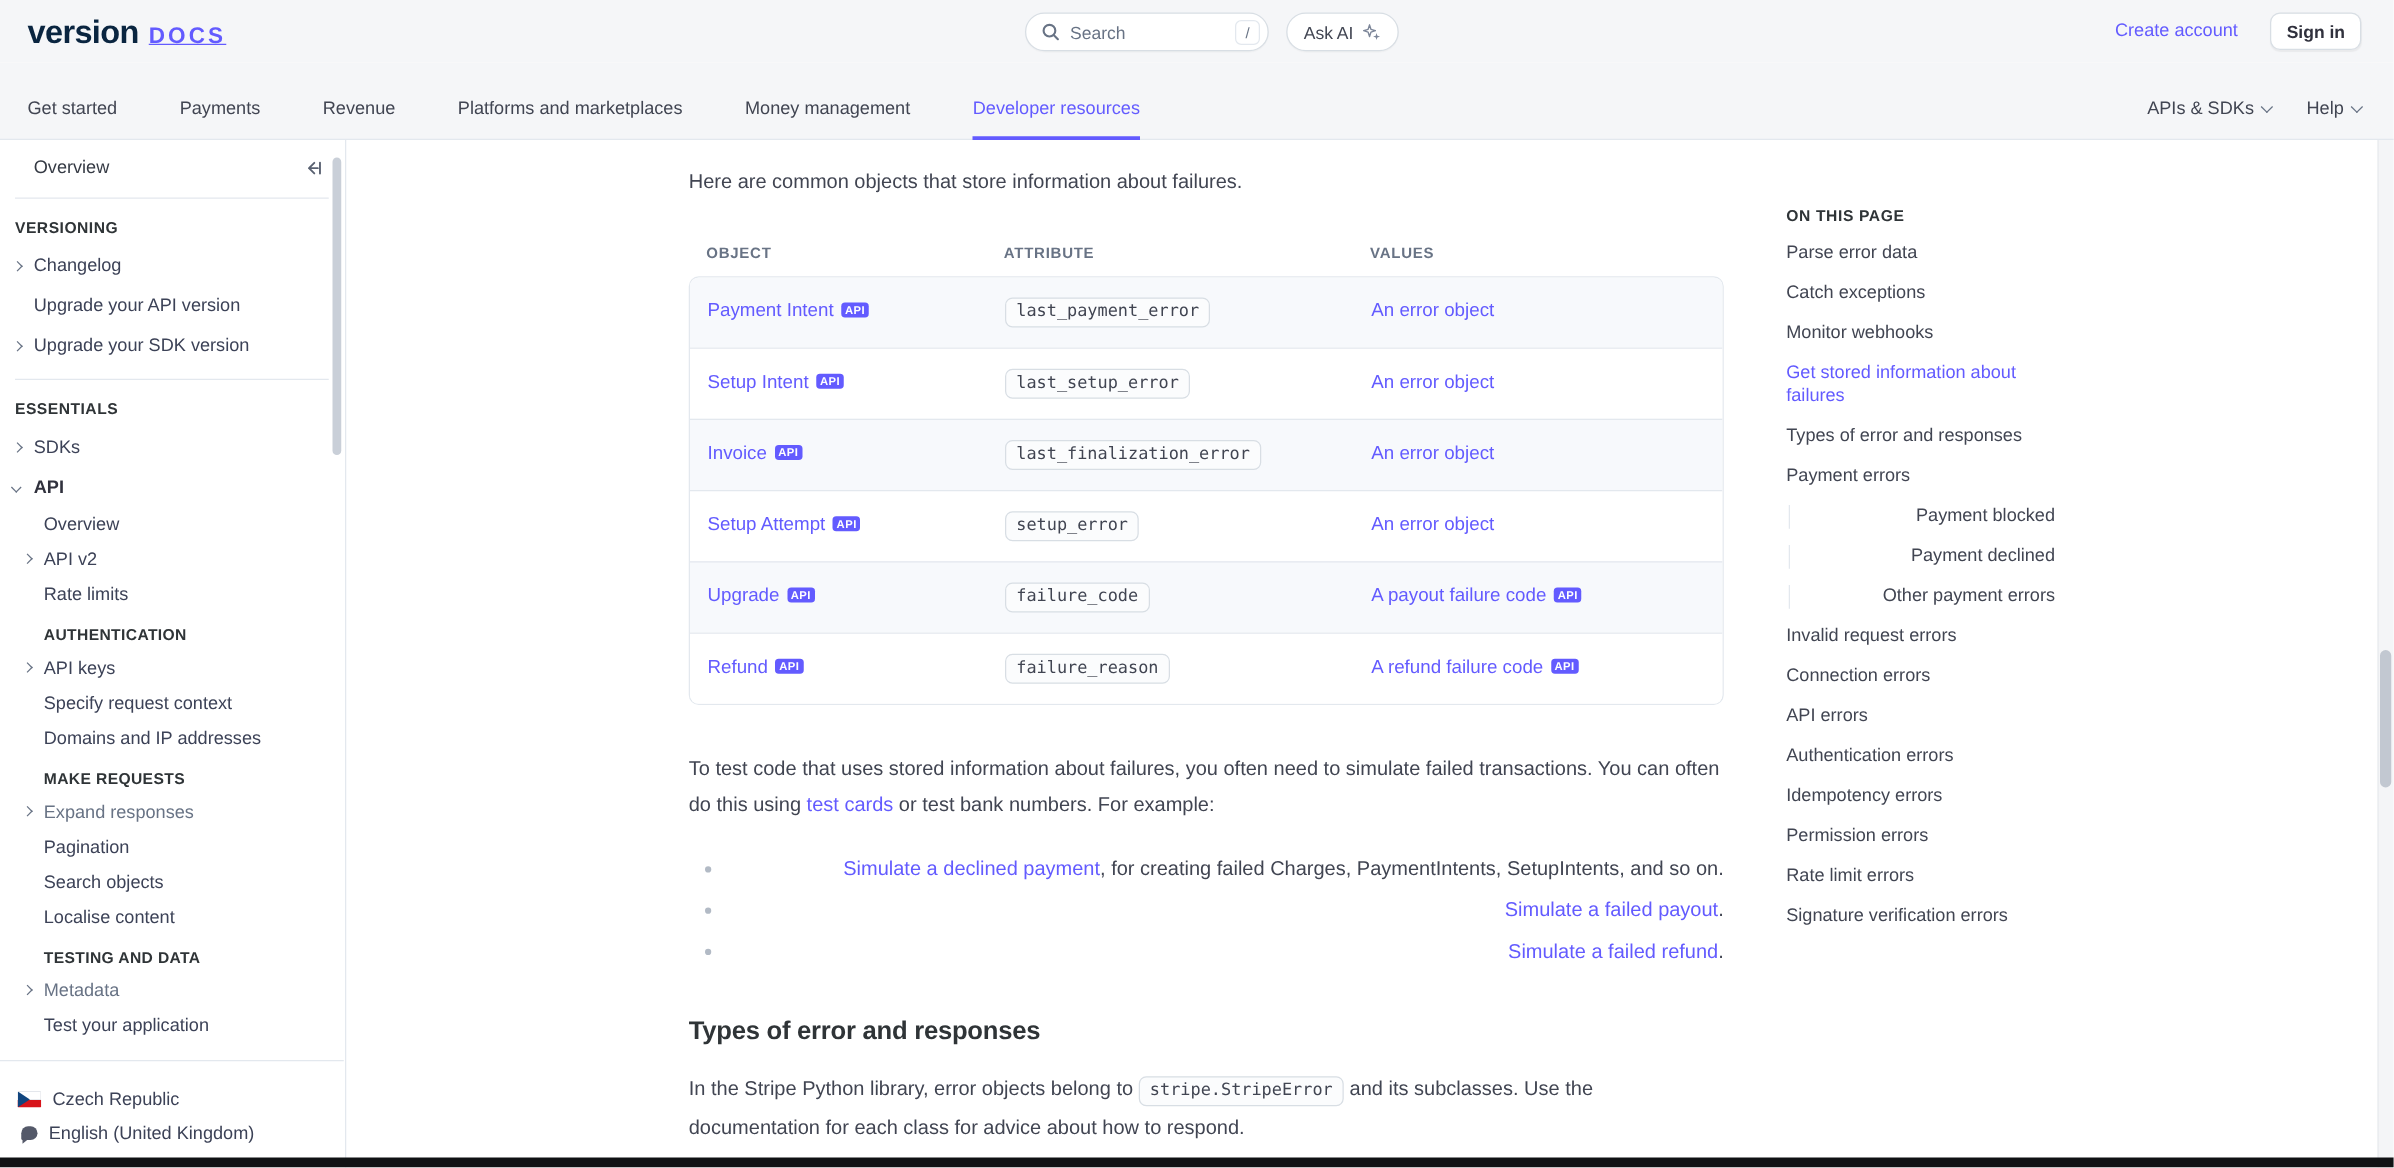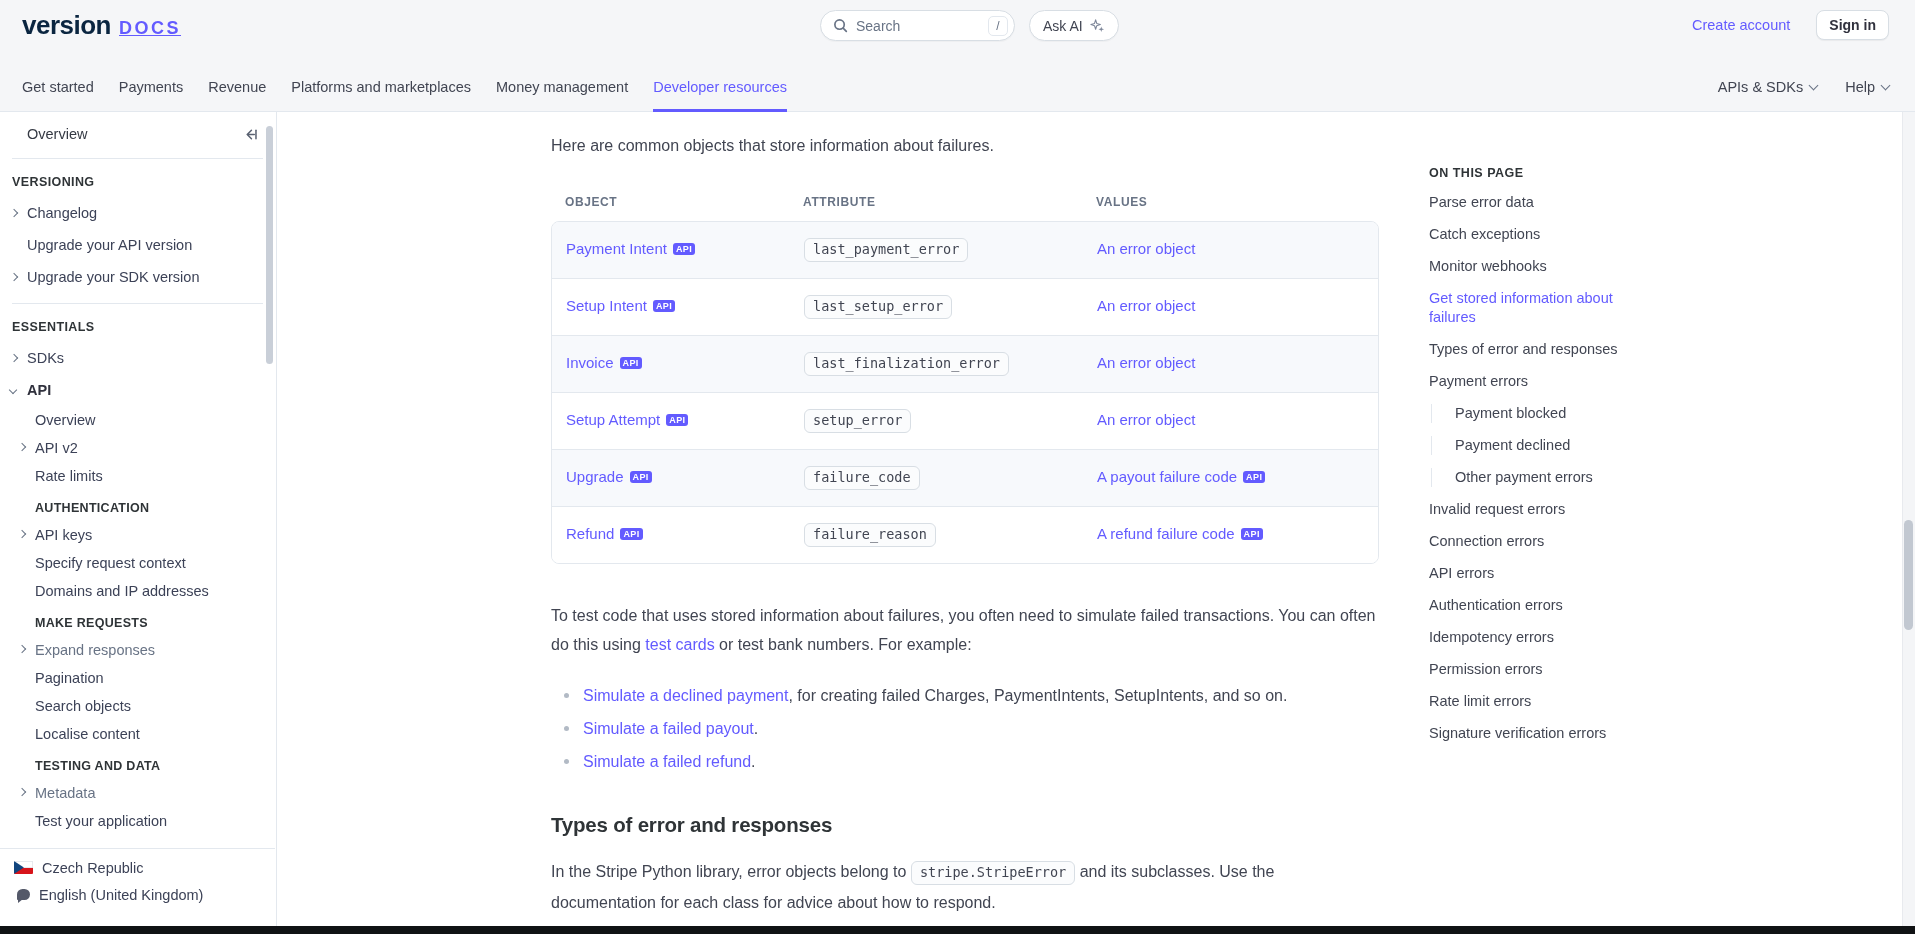--- a/index.html
+++ b/index.html
@@ -45,21 +45,21 @@
   .sign-in {
     background: #ffffff; border: 1px solid #d8dee4; border-radius: 8px;
     padding: 6px 12px; font-size: 14px; font-weight: 700; color: #30313d; cursor: pointer;
     box-shadow: 0 1px 1px rgba(0,0,0,0.05);
   }
   
   .navbar {
     position: absolute; top: 50px; left: 0; right: 0; height: 62px;
     background: #f5f6f8; border-bottom: 1px solid #e3e8ee; z-index: 4;
   }
-  .nav-tabs { position: absolute; left: 22px; top: 0; height: 62px; display: flex; gap: 25px; }
+  .nav-tabs { position: absolute; left: 22px; top: 0; height: 62px; display: flex; gap: 50px; }
   .nav-tab {
     height: 62px; display: flex; align-items: center; font-size: 14.5px; color: #414552;
     border-bottom: 3px solid transparent; padding-top: 14px; cursor: pointer; white-space: nowrap;
   }
   .nav-tab.active { color: #635bff; border-bottom-color: #635bff; }
   .nav-right { position: absolute; right: 26px; top: 0; height: 62px; display: flex; gap: 28px; align-items: center; padding-top: 12px; }
   .nav-drop { display: flex; align-items: center; gap: 7px; font-size: 14.5px; color: #414552; cursor: pointer; }
   .chev-down-s { width: 7px; height: 7px; border-right: 1.5px solid #687385; border-bottom: 1.5px solid #687385; transform: rotate(45deg); margin-top: -4px; }
   
   .sidebar {
@@ -78,21 +78,21 @@
   .sb-it.bold { font-weight: 700; color: #30313d; }
   .sb-it.faded { color: #687385; }
   .chev { position: absolute; width: 6px; height: 6px; border-top: 1.5px solid #687385; border-right: 1.5px solid #687385; top: 13px; }
   .chev.r { transform: rotate(45deg); left: 11px; }
   .sb-it.lvl1 .chev { top: 10px; }
   .sb-it.lvl1 .chev.r { left: 19px; }
   .chev.d { transform: rotate(135deg); left: 10px; }
   .sb-thumb { position: absolute; top: 14px; right: 3px; width: 7px; height: 238px; background: #c9cfd8; border-radius: 4px; }
   .sb-footer {
     position: absolute; bottom: 0; left: 0; right: 1px; height: 86px;
-    background: #ffffff; border-top: 1px solid #e3e8ee; padding-top: 5px;
+    background: #ffffff; border-top: 1px solid #e3e8ee; padding-top: 17px;
   }
   .sb-foot-row { display: flex; align-items: center; gap: 9px; padding: 5.5px 10px 5.5px 14px; font-size: 14.5px; color: #3c4257; cursor: pointer; }
   .flag-cz { width: 19px; height: 13px; position: relative; overflow: hidden; border-radius: 1px; flex: 0 0 19px; }
   .flag-cz .w { position: absolute; top: 0; left: 0; right: 0; height: 50%; background: #ffffff; box-shadow: inset 0 0 0 0.5px #d0d5dd; }
   .flag-cz .r { position: absolute; bottom: 0; left: 0; right: 0; height: 50%; background: #d7141a; }
   .flag-cz .b { position: absolute; top: 0; left: 0; width: 100%; height: 100%; background: #11457e; clip-path: polygon(0 0, 52% 50%, 0 100%); }
   .bubble { width: 13px; height: 11px; background: #545969; border-radius: 6px 6px 6px 1px; position: relative; margin-left: 3px; flex: 0 0 13px; }
   .bubble:after { content: ""; position: absolute; left: 1px; bottom: -3px; border-left: 5px solid #545969; border-bottom: 4px solid transparent; }
   
   .main { position: absolute; left: 278px; top: 112px; right: 13px; bottom: 0; background: #ffffff; overflow: hidden; }
@@ -114,30 +114,30 @@
     letter-spacing: 0.4px; border-radius: 3px; padding: 2px 3px 1px 3px; margin-left: 6px;
     vertical-align: 2px; line-height: 1;
   }
   .code-chip {
     display: inline-block; font-family: "DejaVu Sans Mono", "Liberation Mono", monospace;
     font-size: 13.5px; color: #414552; background: #fbfcfd; border: 1px solid #d8dee4;
     border-radius: 6px; padding: 1px 8px 2px 8px; line-height: 19px; white-space: nowrap;
   }
   .para { margin-top: 37px; font-size: 16px; line-height: 29px; color: #414552; }
   .bullets { margin-top: 23px; }
-  .bullet { display: flex; align-items: flex-start; gap: 14px; margin-bottom: 6px; font-size: 16px; line-height: 27px; }
+  .bullet { display: flex; align-items: flex-start; gap: 14px; margin-bottom: 6px; font-size: 16px; line-height: 27px; justify-content: space-between; }
   .dot { width: 5px; height: 5px; border-radius: 50%; background: #b2bac5; margin-top: 11px; margin-left: 13px; flex: 0 0 5px; }
   .h2 { margin-top: 38px; font-size: 20.5px; font-weight: 700; color: #2f3437; letter-spacing: -0.2px; }
   .para2 { margin-top: 19px; font-size: 16px; line-height: 31px; color: #414552; }
   
   .toc { position: absolute; left: 1151px; top: 0; width: 215px; }
   .toc-title { margin-top: 54px; font-size: 12.5px; font-weight: 700; color: #2f3437; letter-spacing: 0.5px; }
   .toc-item { margin-top: 13px; font-size: 14.5px; line-height: 19px; color: #414552; cursor: pointer; }
   .toc-item.active { color: #635bff; }
-  .toc-item.indent { margin-left: 2px; border-left: 1px solid #e3e8ee; padding-left: 23px; }
+  .toc-item.indent { margin-left: 2px; border-left: 1px solid #e3e8ee; padding-left: 23px; text-align: right; }
   
   .pg-track { position: absolute; right: 0; top: 112px; bottom: 0; width: 13px; background: #f4f5f7; border-left: 1px solid #e8eaee; z-index: 6; }
   .pg-thumb { position: absolute; right: 2px; top: 408px; width: 9px; height: 110px; background: #c2c8d1; border-radius: 5px; }
   .bottom-bar { position: absolute; left: 0; right: 0; bottom: 0; height: 8px; background: #101214; z-index: 20; }
   svg { display: block; }
 </style>
 </head>
 <body>
 
 <header class="topbar">

